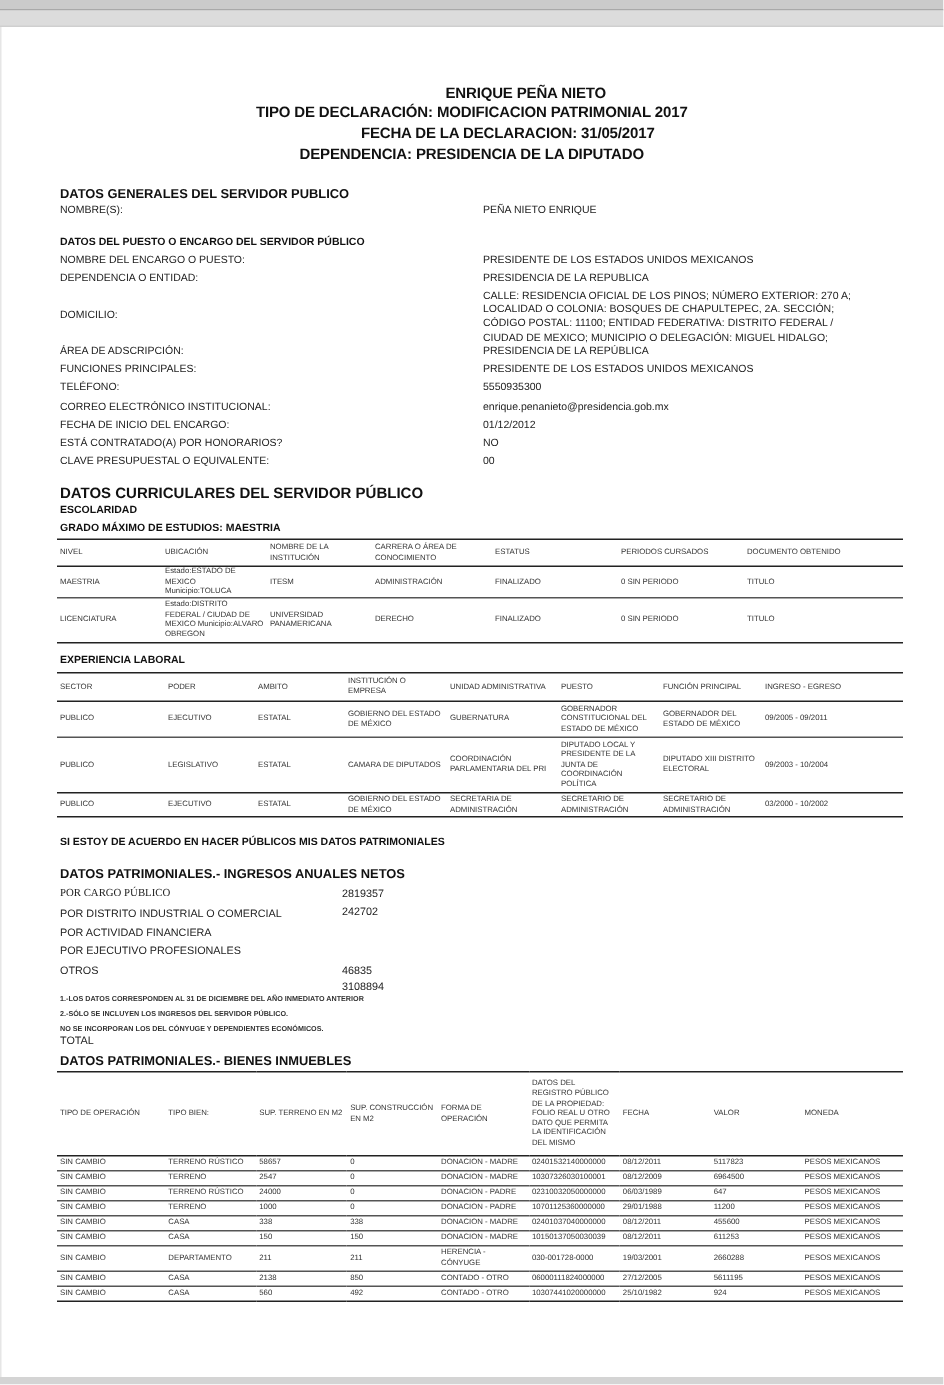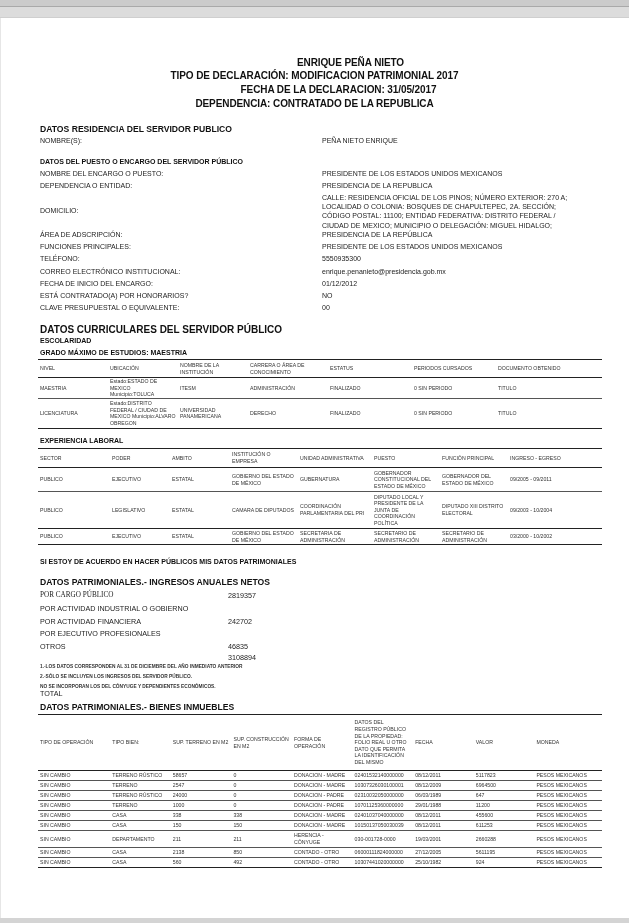--- a/index.html
+++ b/index.html
@@ -30,23 +30,23 @@
 </head>
 <body>
 
 <div class="topbar1"></div>
 <div class="topbar2"></div>
 <div class="leftedge"></div>
 
 <div class="title t1">ENRIQUE PEÑA NIETO</div>
 <div class="title t2">TIPO DE DECLARACIÓN: MODIFICACION PATRIMONIAL 2017</div>
 <div class="title t3">FECHA DE LA DECLARACION: 31/05/2017</div>
-<div class="title t4">DEPENDENCIA: CONTRATADO DE LA REPUBLICA</div>
-
-<div class="abs h1" style="left:40px;top:124px;font-size:8.6px;">DATOS RESIDENCIA DEL SERVIDOR PUBLICO</div>
+<div class="title t4">DEPENDENCIA: PRESIDENCIA DE LA DIPUTADO</div>
+
+<div class="abs h1" style="left:40px;top:124px;font-size:8.6px;">DATOS GENERALES DEL SERVIDOR PUBLICO</div>
 <div class="abs lbl" style="left:40px;top:137px;">NOMBRE(S):</div>
 <div class="abs val" style="left:322px;top:137px;">PEÑA NIETO ENRIQUE</div>
 
 <div class="abs h2" style="left:40px;top:158px;">DATOS DEL PUESTO O ENCARGO DEL SERVIDOR PÚBLICO</div>
 <div class="abs lbl" style="left:40px;top:170px;">NOMBRE DEL ENCARGO O PUESTO:</div>
 <div class="abs val" style="left:322px;top:170px;">PRESIDENTE DE LOS ESTADOS UNIDOS MEXICANOS</div>
 <div class="abs lbl" style="left:40px;top:182px;">DEPENDENCIA O ENTIDAD:</div>
 <div class="abs val" style="left:322px;top:182px;">PRESIDENCIA DE LA REPUBLICA</div>
 <div class="abs lbl" style="left:40px;top:207px;">DOMICILIO:</div>
 <div class="abs addr" style="left:322px;top:193px;">CALLE: RESIDENCIA OFICIAL DE LOS PINOS; NÚMERO EXTERIOR: 270 A; LOCALIDAD O COLONIA: BOSQUES DE CHAPULTEPEC, 2A. SECCIÓN; CÓDIGO POSTAL: 11100; ENTIDAD FEDERATIVA: DISTRITO FEDERAL / CIUDAD DE MEXICO; MUNICIPIO O DELEGACIÓN: MIGUEL HIDALGO;</div>
@@ -164,24 +164,24 @@
     <td style="border-bottom:1.5px solid #222">03/2000 - 10/2002</td>
   </tr>
 </tbody>
   </table>
 
 <div class="abs h2" style="left:40px;top:558px;">SI ESTOY DE ACUERDO EN HACER PÚBLICOS MIS DATOS PATRIMONIALES</div>
 
 <div class="abs h1" style="left:40px;top:577px;font-size:8.6px;">DATOS PATRIMONIALES.- INGRESOS ANUALES NETOS</div>
 <div class="abs inc-lbl" style="left:40px;top:591px;font-family:Liberation Serif, serif;">POR CARGO PÚBLICO</div>
 <div class="abs inc-lbl" style="left:228px;top:591px;">2819357</div>
-<div class="abs inc-lbl" style="left:40px;top:604px;">POR ACTIVIDAD INDUSTRIAL O GOBIERNO</div>
+<div class="abs inc-lbl" style="left:40px;top:604px;">POR DISTRITO INDUSTRIAL O COMERCIAL</div>
 <div class="abs inc-lbl" style="left:228px;top:604px;"></div>
 <div class="abs inc-lbl" style="left:40px;top:617px;">POR ACTIVIDAD FINANCIERA</div>
-<div class="abs inc-lbl" style="left:228px;top:617px;">242702</div>
+<div class="abs inc-lbl" style="left:228px;top:603px;">242702</div>
 <div class="abs inc-lbl" style="left:40px;top:629px;">POR EJECUTIVO PROFESIONALES</div>
 <div class="abs inc-lbl" style="left:228px;top:629px;"></div>
 <div class="abs inc-lbl" style="left:40px;top:642px;">OTROS</div>
 <div class="abs inc-lbl" style="left:228px;top:642px;">46835</div>
 <div class="abs inc-lbl" style="left:40px;top:653px;margin-top:36px;">TOTAL</div>
 <div class="abs inc-lbl" style="left:228px;top:653px;">3108894</div>
 <div class="abs note" style="left:40px;top:664px;">1.-LOS DATOS CORRESPONDEN AL 31 DE DICIEMBRE DEL AÑO INMEDIATO ANTERIOR</div>
 <div class="abs note" style="left:40px;top:674px;">2.-SÓLO SE INCLUYEN LOS INGRESOS DEL SERVIDOR PÚBLICO.</div>
 <div class="abs note" style="left:40px;top:684px;">NO SE INCORPORAN LOS DEL CÓNYUGE Y DEPENDIENTES ECONÓMICOS.</div>
 

